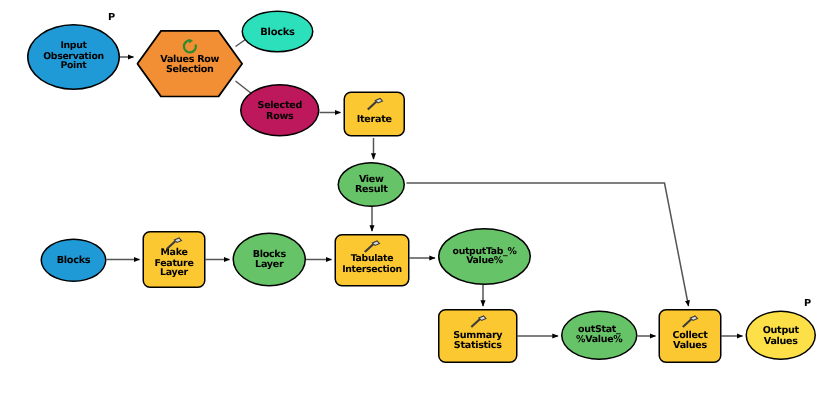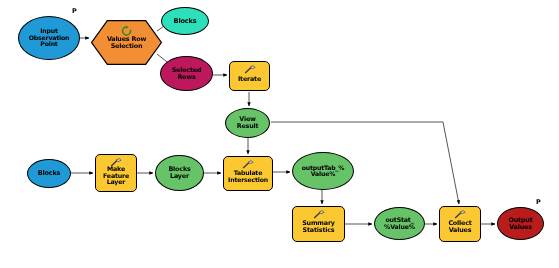--- a/index.html
+++ b/index.html
@@ -192,18 +192,18 @@
 %Value%</span>
     </div>
     <div class="node rect" style="left: 439px; top: 206px; width: 42px; height: 36px; font-size: 6.4px; background: rgb(251, 200, 50);">
       <span class="tool-icon"><svg viewBox="0 0 12 9" xmlns="http://www.w3.org/2000/svg">
           <path d="M1.2,8 L7,2.6" stroke="#3b3b3b" stroke-width="1.4" fill="none"></path>
           <path d="M6.2,2 L9.4,0.6 L11,2.4 L8,3.6 z" fill="#dcdcdc" stroke="#3b3b3b" stroke-width="0.7"></path>
         </svg></span>
       <span class="lbl" style="padding-top: 6px;">Collect
 Values</span>
     </div>
-    <div class="node ellipse" style="left: 497px; top: 207px; width: 47px; height: 33px; font-size: 6.4px; background: #b91c1c; align-items: center;">
+    <div class="node ellipse" style="left: 497px; top: 207px; width: 47px; height: 33px; font-size: 6.4px; background: #fde047; align-items: center;">
       <span class="lbl">Output
 Values</span>
     </div>
     <span class="param-flag" style="left: 536px; top: 198px;">P</span>
   </div>
 
 </body></html>

